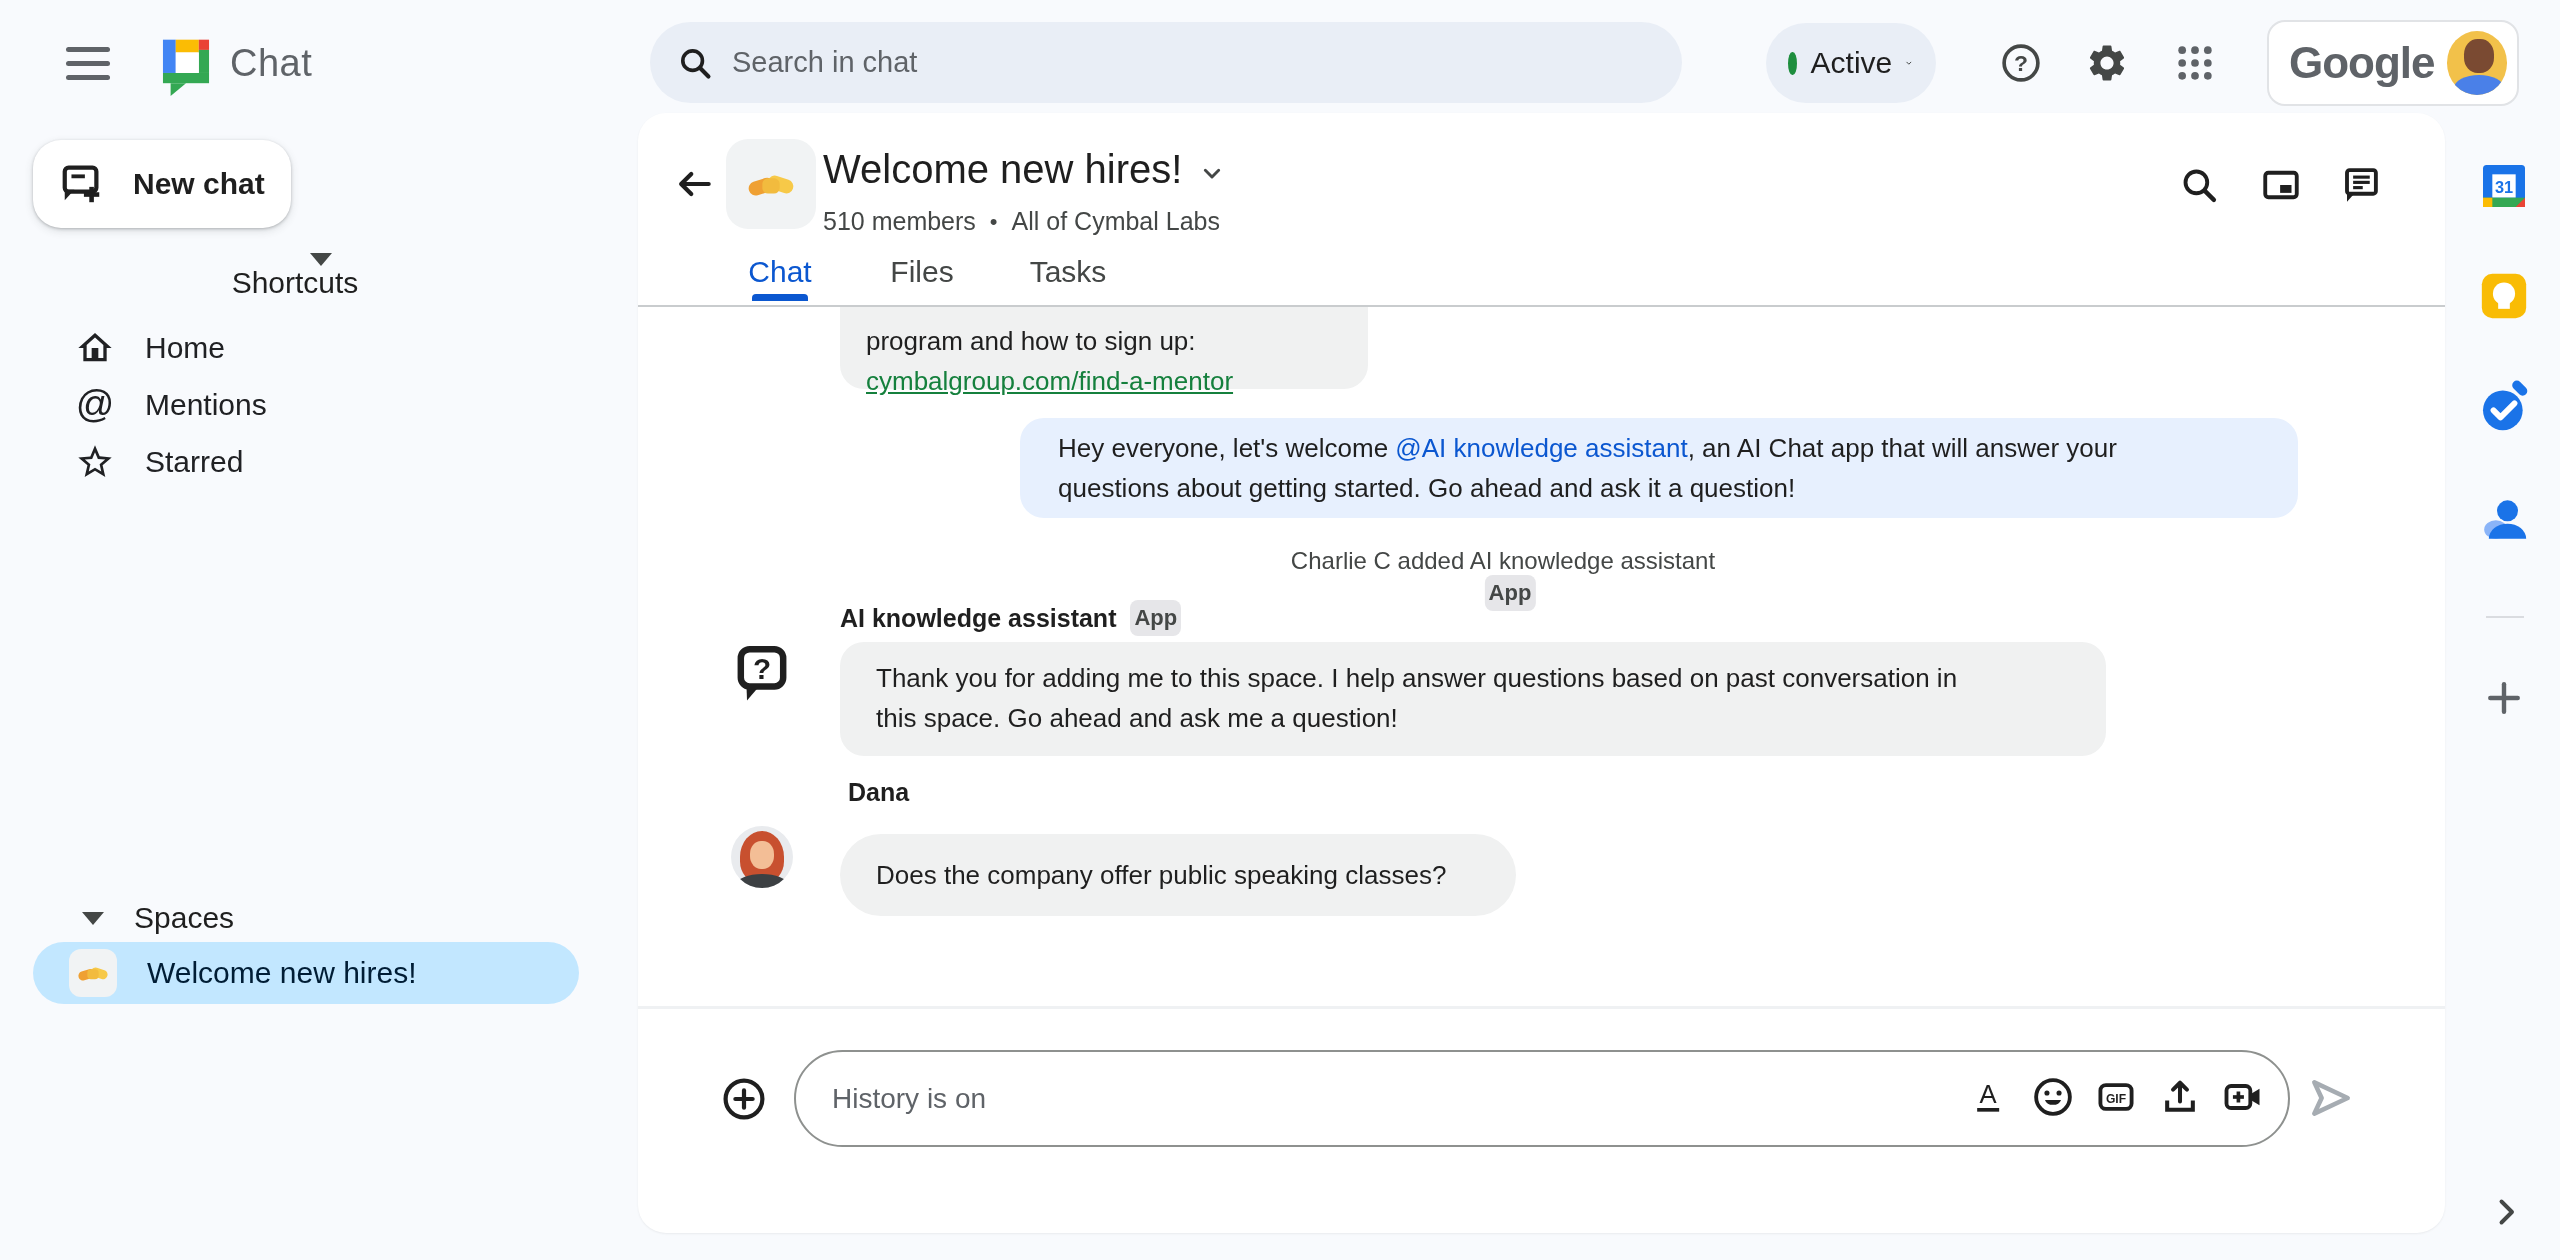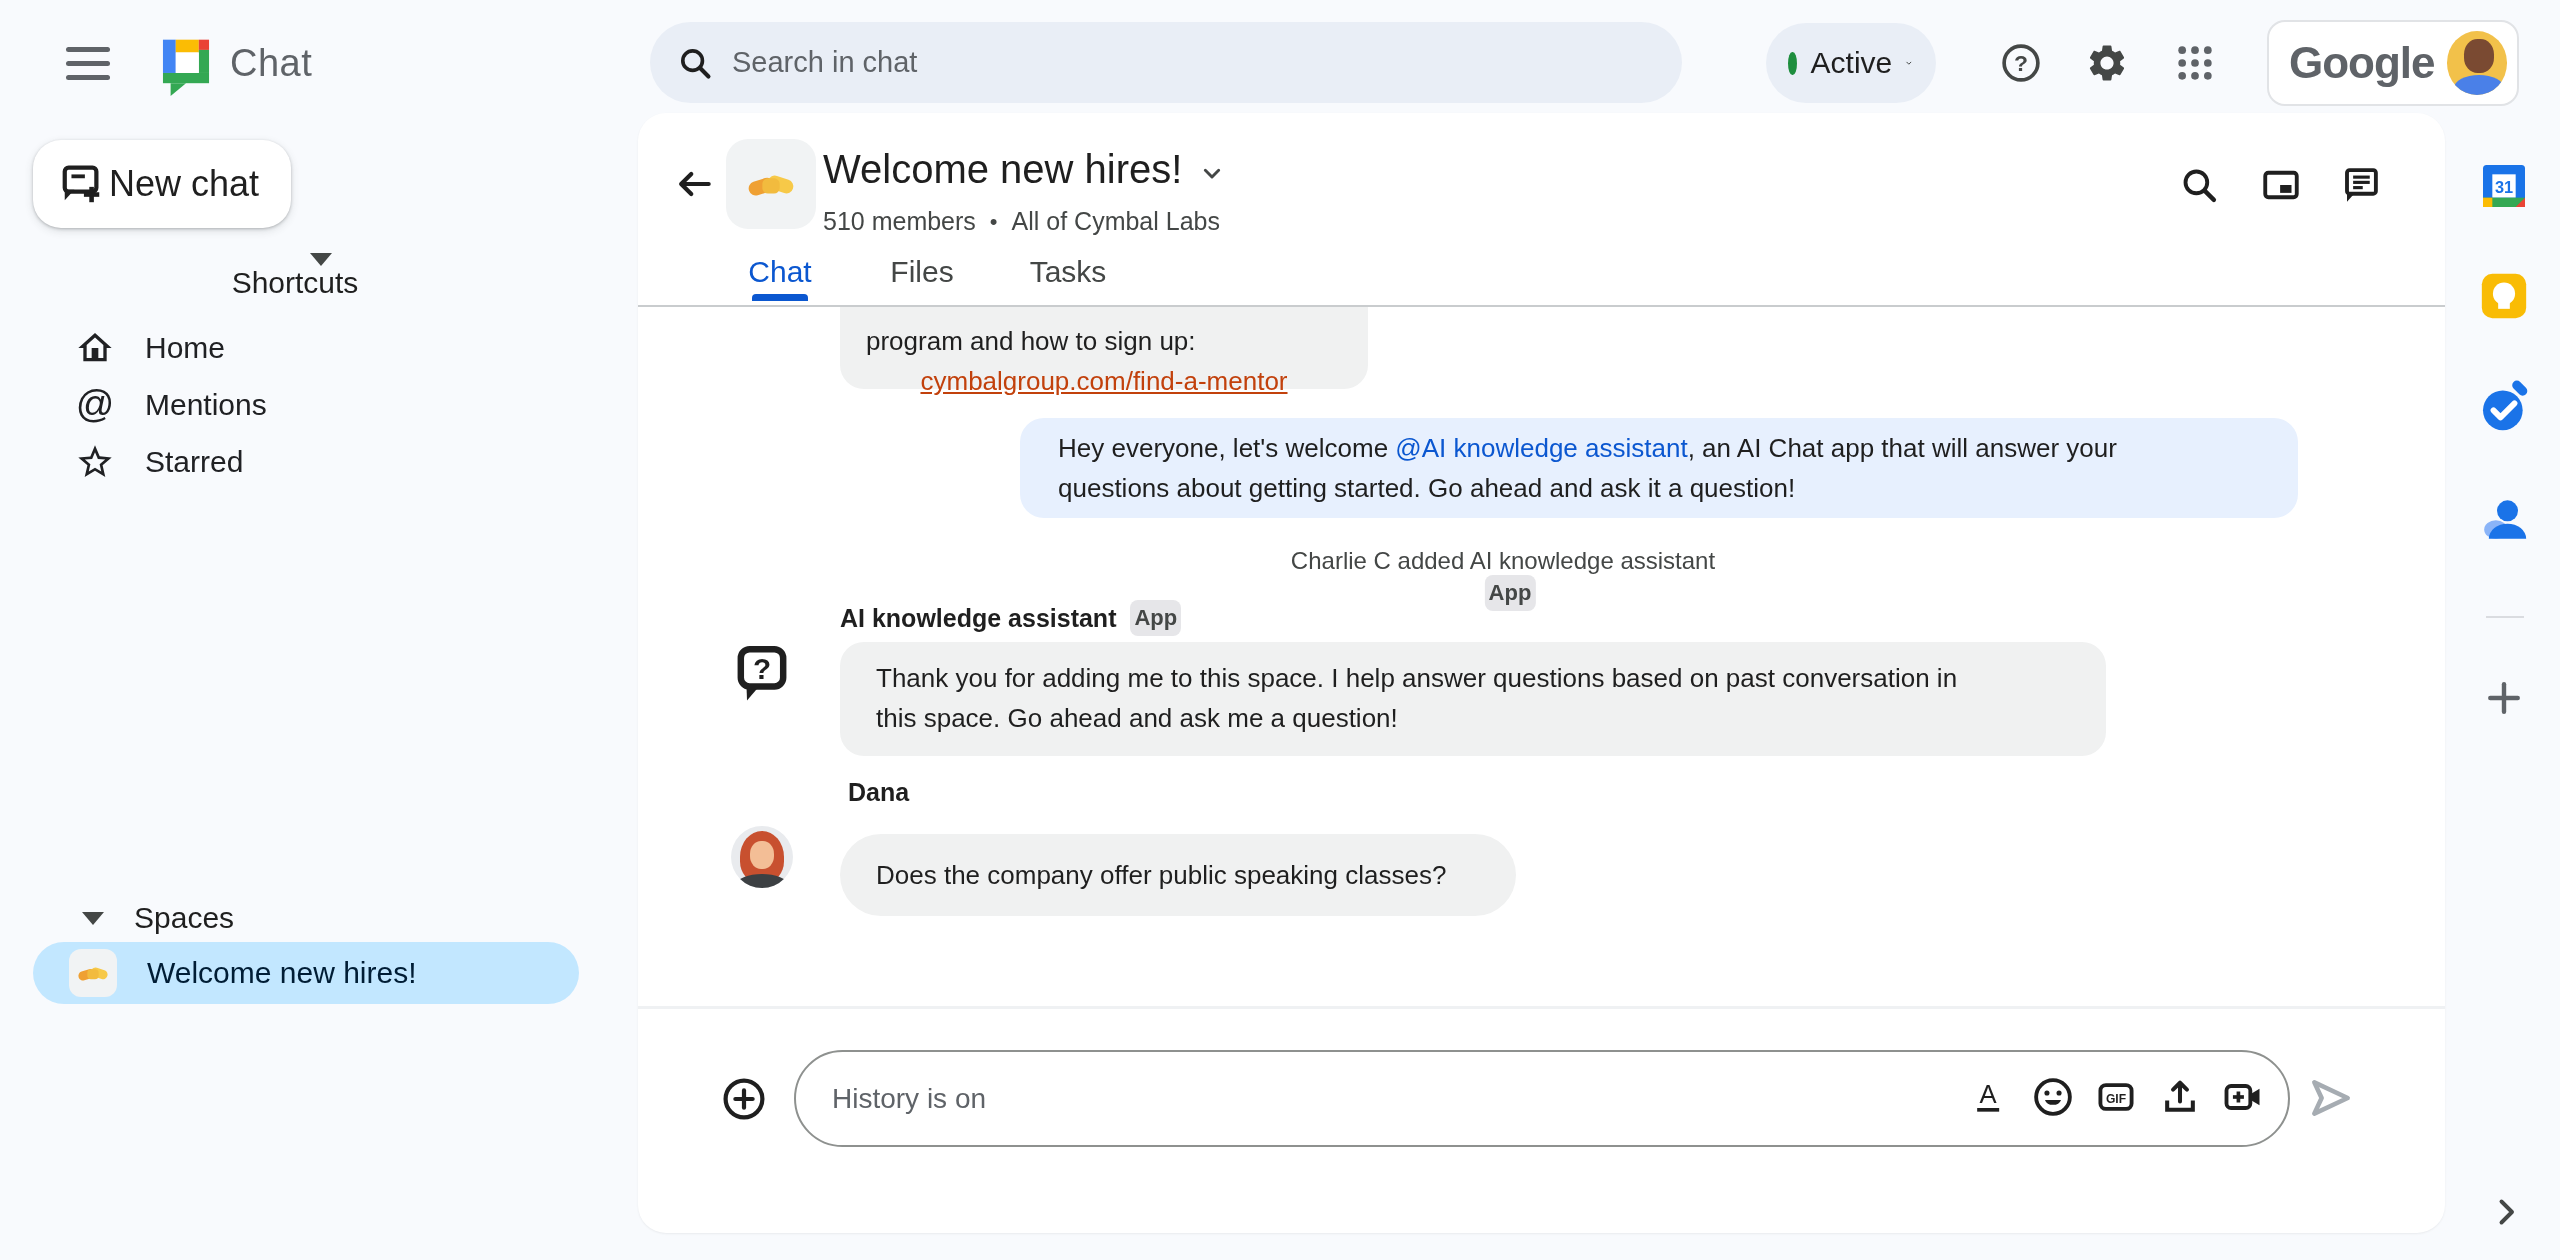--- a/index.html
+++ b/index.html
@@ -42,21 +42,21 @@
   .avatar-man { width:64px; height:64px; border-radius:50%; background:#F2C14A; overflow:hidden; position:relative; margin-left:12px; }
   .avatar-man .head { position:absolute; left:17px; top:8px; width:30px; height:34px; border-radius:45%; background:#7A4A32; }
   .avatar-man .shirt { position:absolute; left:7px; top:44px; width:50px; height:26px; border-radius:50% 50% 0 0; background:#4A80E8; }
 
   
   .new-chat {
     left:33px; top:140px; width:258px; height:88px; background:#fff; border-radius:28px;
     display:flex; align-items:center; padding:0 26px; cursor:pointer;
     box-shadow:0 1px 3px rgba(60,64,67,.3), 0 3px 8px rgba(60,64,67,.15);
   }
-  .new-chat-label { font-size:36px; font-weight:400; color:#1F1F1F; margin-left:4px; }
+  .new-chat-label { font-size:30px; font-weight:700; color:#1F1F1F; margin-left:28px; }
   .side-head { display:flex; align-items:center; height:56px; cursor:pointer; }
   .caret-down { width:0; height:0; border-left:11px solid transparent; border-right:11px solid transparent; border-top:13px solid #444746; margin-left:82px; }
   .side-head-label { font-size:30px; font-weight:500; color:#1F1F1F; margin-left:30px; }
   .side-item { display:flex; align-items:center; height:57px; cursor:pointer; color:#202124; }
   .side-item .ic { width:44px; margin-left:73px; display:flex; justify-content:center; }
   .side-item .lbl { font-size:30px; margin-left:28px; }
   .space-item {
     left:33px; top:942px; width:546px; height:62px; background:#C2E7FF; border-radius:31px;
     display:flex; align-items:center; cursor:pointer;
   }
@@ -78,21 +78,21 @@
 
   .tab { top:142px; font-size:30px; cursor:pointer; transform:translateX(-50%); }
   .tab.active { color:#0B57D0; font-weight:500; }
   .tab.idle { color:#444746; font-weight:400; }
   .tab-indicator { left:114px; top:181px; width:56px; height:7px; border-radius:4px 4px 0 0; background:#0B57D0; }
   .tabs-divider { left:0; top:192px; width:1807px; height:2px; background:#C9CCCE; }
 
   
   .bubble { background:#F0F1F1; border-radius:24px; font-size:26px; color:#1F1F1F; line-height:40px; }
   .bubble .ln { white-space:nowrap; }
-  .msg-link { color:#c2410c; text-decoration:underline; cursor:pointer;text-align:center; }
+  .msg-link { color:#15803d; text-decoration:underline; cursor:pointer; }
   .mention { color:#0B57D0; cursor:pointer; }
   .sender-row { display:flex; align-items:center; }
   .sender-name { font-size:25px; font-weight:700; color:#1F1F1F; }
   .app-badge {
     background:#E6E6E9; color:#444746; font-size:22px; font-weight:700;
     border-radius:8px; padding:5px 4px; margin-left:14px;
   }
   .sys-row { display:flex; align-items:center; font-size:24px; color:#444746; }
   .ava62 { width:62px; height:62px; border-radius:50%; overflow:hidden; position:relative; }
   .ava-dana { background:#E9EBEE; }

